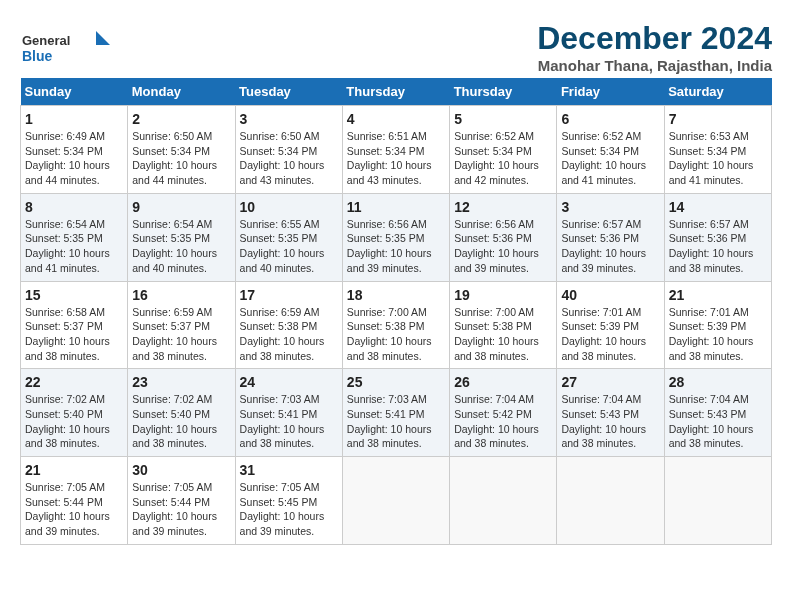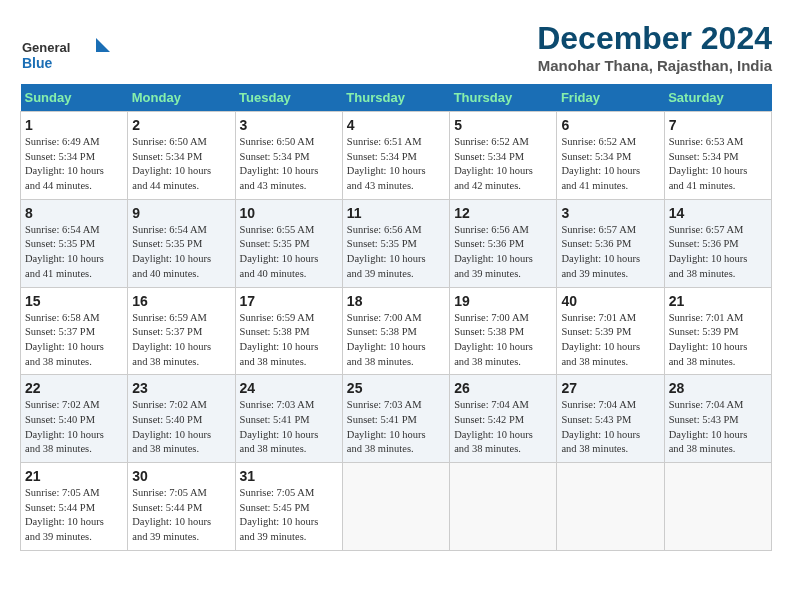--- a/index.html
+++ b/index.html
@@ -6,22 +6,22 @@
     body {
       font-family: Arial, sans-serif;
       background: #fff;
       width: 792px;
       min-height: 612px;
       padding: 20px;
     }
     .header {
       display: flex;
       justify-content: space-between;
-      align-items: flex-end;
-      margin-bottom: 10px;
+      align-items: center;
+      margin-bottom: 4px;
     }
     .logo {
       display: flex;
       align-items: center;
       gap: 4px;
     }
     .title-block {
       text-align: right;
     }
     .month-title {
@@ -34,21 +34,21 @@
       color: #555;
       font-weight: bold;
     }
     table {
       width: 100%;
       border-collapse: collapse;
       font-size: 11px;
     }
     th {
       background: #1a6eb5;
-      color: #86efac;
+      color: #ffffff;
       padding: 6px 4px;
       text-align: left;
       font-size: 13px;
       font-weight: bold;
     }
     td {
       vertical-align: top;
       padding: 5px 4px;
       border: 1px solid #ccc;
       width: calc(100% / 7);
@@ -64,21 +64,20 @@
       font-size: 14px;
       font-weight: bold;
       color: #222;
       display: block;
       margin-bottom: 2px;
     }
     .cell-text {
       font-size: 10.5px;
       color: #333;
       line-height: 1.4;
-      font-family: Liberation Serif, serif;
     }
     .empty-cell {
       background: #f8f8f8 !important;
     }
   </style>
 </head>
 <body>
 
 <div class="header">
   <div class="logo">

